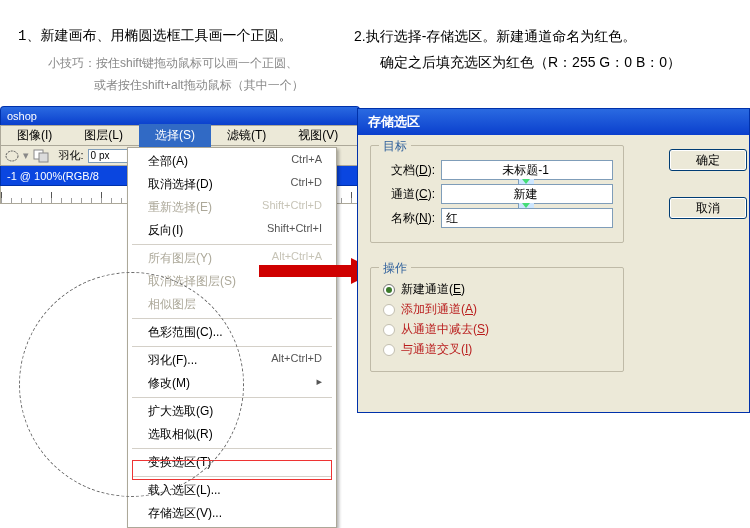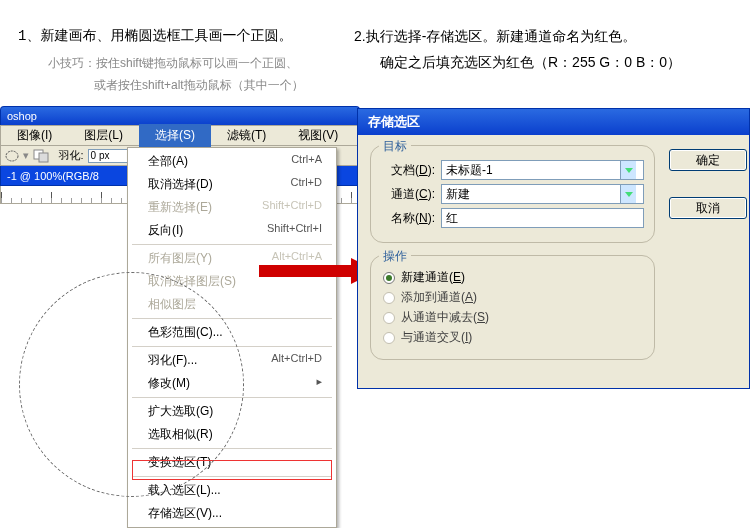--- a/index.html
+++ b/index.html
@@ -30,33 +30,33 @@
   
   .dash-circle{ position:absolute; left:19px; top:272px; width:225px; height:225px; border:1px dashed #666; border-radius:50%; }
   
   .arrow{ position:absolute; left:259px; top:258px; width:120px; height:26px;}
   .arrow .shaft{ position:absolute; left:0; top:7px; width:94px; height:12px; background:#cf0000;}
   .arrow .head{ position:absolute; left:92px; top:0; width:0; height:0; border-top:13px solid transparent; border-bottom:13px solid transparent; border-left:26px solid #cf0000;}
   
   .dlg{ position:absolute; left:357px; top:108px; width:393px; border:1px solid #0031aa; background:#ece9d8;}
   .dlg-title{ height:26px; background:linear-gradient(#2a6ae1,#0a3fcd); color:#fff; font-size:13px; font-weight:bold; padding-left:10px; line-height:26px;}
   .dlg-body{ position:relative; padding:10px 6px 16px 12px; }
-  .grp{ border:1px solid #bfbaa7; border-radius:13px; padding:10px 10px 10px 10px; position:relative; margin-bottom:12px; width:285px;}
+  .grp{ border:1px solid #bfbaa7; border-radius:2px; padding:10px 10px 10px 10px; position:relative; margin-bottom:24px; width:254px;}
   .grp .legend{ position:absolute; top:-8px; left:8px; background:#ece9d8; color:#30619c; font-size:12px; padding:0 4px;}
   .field{ display:flex; align-items:center; font-size:12px; margin:4px 0;}
   .field label{ width:54px; text-align:right; margin-right:6px;}
   .field label u{ text-decoration:underline; }
   .combo,.tinput{ flex:1; height:20px; border:1px solid #7f9db9; line-height:18px; padding-left:4px; font-size:12px; background:#fff;}
-  .combo{ display:flex; justify-content:space-between; align-items:center; padding-right:7px;}
+  .combo{ display:flex; justify-content:space-between; align-items:center; padding-right:7px;flex-direction:column;}
   .combo .dd{ width:16px; height:18px; background:#cde6ff; border-left:1px solid #7f9db9; display:flex; align-items:center; justify-content:center; font-size:9px; color:#4a6; }
   .combo .dd::after{ content:""; width:0;height:0;border-left:4px solid transparent;border-right:4px solid transparent;border-top:5px solid #4d7; }
   .radio{ display:flex; align-items:center; font-size:12px; margin:3px 0 3px 2px;}
   .radio .dot{ width:12px;height:12px;border:1px solid #777;border-radius:50%;margin-right:6px; display:inline-flex; align-items:center; justify-content:center; background:#fff;}
   .radio.checked .dot::after{ content:""; width:6px;height:6px;background:#3b7a29;border-radius:50%;}
-  .radio.disabled{ color:#404040; }
+  .radio.disabled{ color:#b91c1c; }
   .radio.disabled .dot{ border-color:#c3bfb0; }
   .radio u { text-decoration: underline; }
   .btn{ width:78px; height:22px; border:1px solid #003c74; background:#ece9d8; border-radius:3px; font-size:12px; text-align:center; line-height:20px; box-shadow:inset 0 0 0 1px #fff; }
   .btns{ position:absolute; right:2px; top:14px; display:flex; flex-direction:column; gap:26px;}
 </style>
 </head>
 <body>
 
 <div class="txt" style="left:18px; top:26px;font-family:Liberation Mono, monospace;">1、新建画布、用椭圆选框工具画一个正圆。</div>
 <div class="txt tip" style="left:48px; top:54px;">小技巧：按住shift键拖动鼠标可以画一个正圆、</div>

